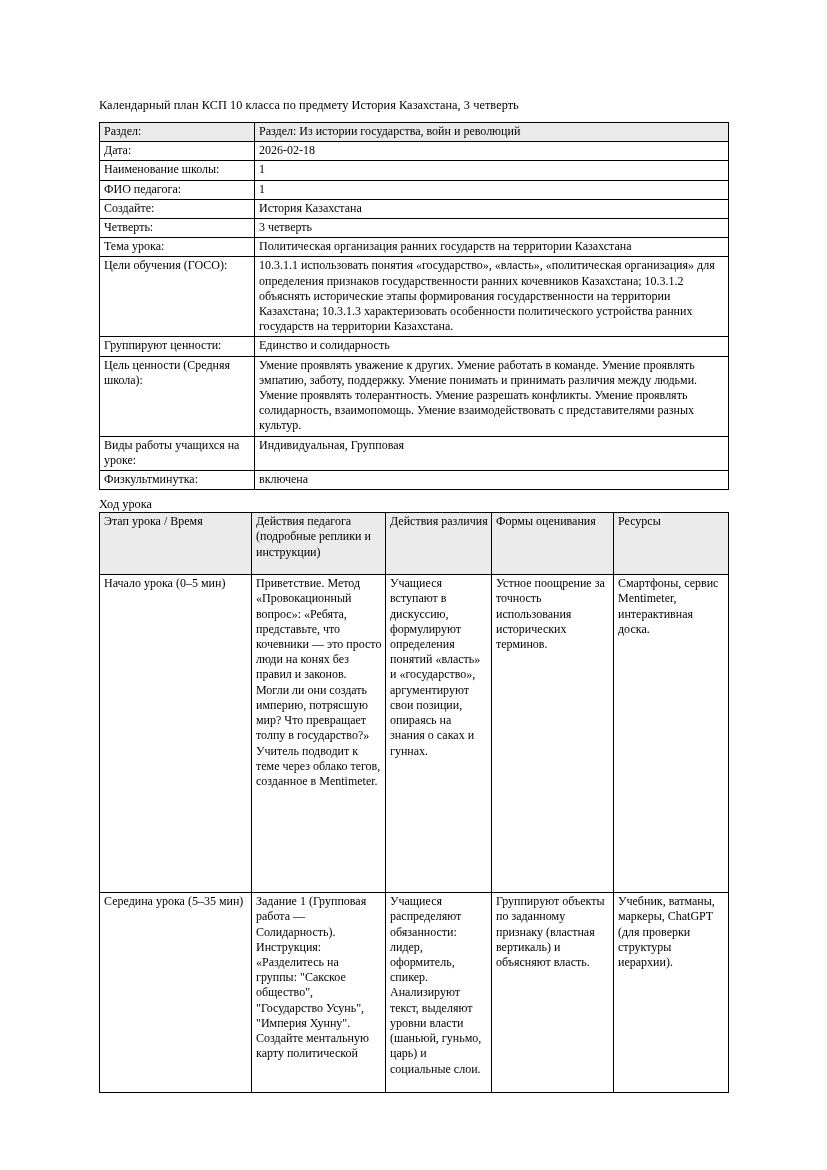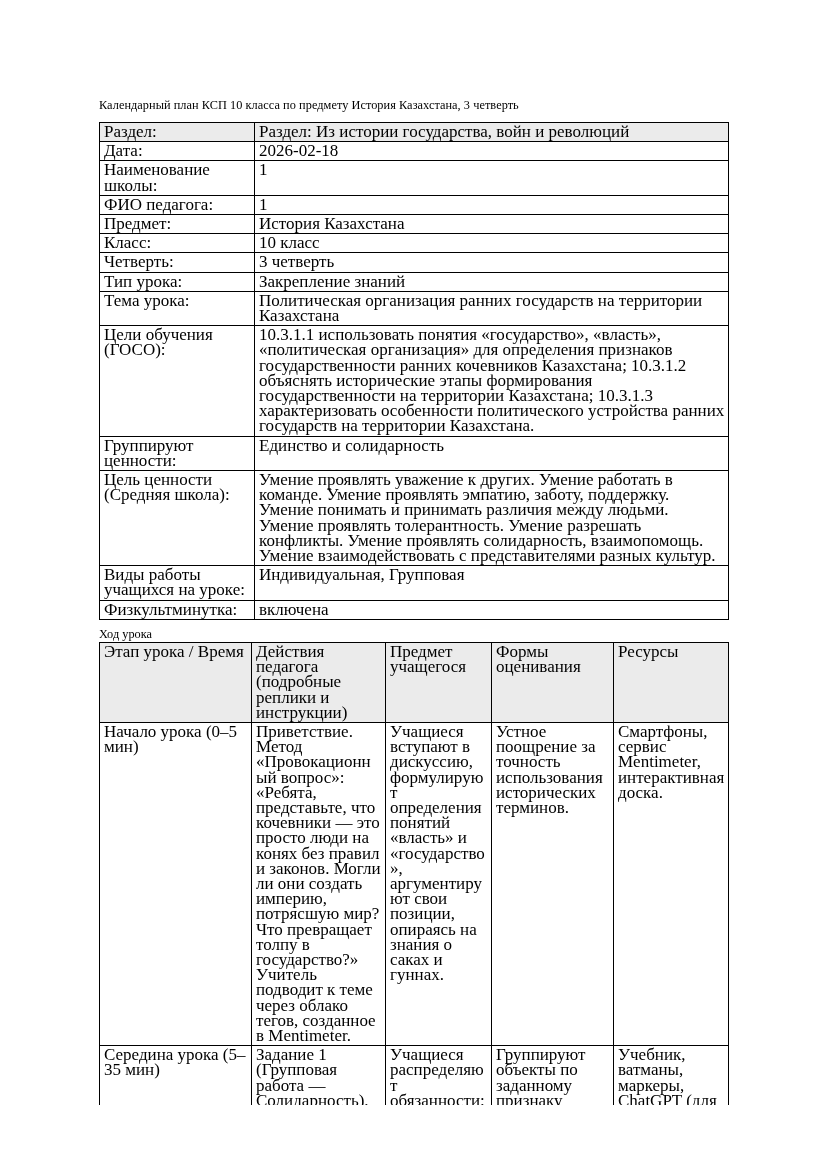--- a/index.html
+++ b/index.html
@@ -39,21 +39,21 @@
   }
   .section-label {
     font-size: 12.3px;
     line-height: 16px;
     margin: 6px 0 0 0;
   }
   table.doc-table {
     border-collapse: collapse;
     table-layout: fixed;
     width: 629px;
-    font-size: 17px;
+    font-size: 12px;
     line-height: 15.2px;
   }
   table.doc-table td,
   table.doc-table th {
     border: 1px solid #000000;
     padding: 1px 3px 2px 4px;
     vertical-align: top;
     text-align: left;
     font-weight: normal;
     word-wrap: break-word;
@@ -109,34 +109,26 @@
         </tr>
         <tr>
           <td>Наименование школы:</td>
           <td>1</td>
         </tr>
         <tr>
           <td>ФИО педагога:</td>
           <td>1</td>
         </tr>
         <tr>
-          <td>Предмет:</td>
+          <td>Создайте:</td>
           <td>История Казахстана</td>
-        </tr>
-        <tr>
-          <td>Класс:</td>
-          <td>10 класс</td>
         </tr>
         <tr>
           <td>Четверть:</td>
           <td>3 четверть</td>
-        </tr>
-        <tr>
-          <td>Тип урока:</td>
-          <td>Закрепление знаний</td>
         </tr>
         <tr>
           <td>Тема урока:</td>
           <td>Политическая организация ранних государств на территории Казахстана</td>
         </tr>
         <tr>
           <td>Цели обучения (ГОСО):</td>
           <td>10.3.1.1 использовать понятия «государство», «власть», «политическая организация» для определения признаков государственности ранних кочевников Казахстана; 10.3.1.2 объяснять исторические этапы формирования государственности на территории Казахстана; 10.3.1.3 характеризовать особенности политического устройства ранних государств на территории Казахстана.</td>
         </tr>
         <tr>
@@ -165,21 +157,21 @@
         <col class="f0">
           <col class="f1">
           <col class="f2">
           <col class="f3">
           <col class="f4">
       </colgroup>
       <tbody>
         <tr class="header-row">
           <td>Этап урока / Время</td>
           <td>Действия педагога (подробные реплики и инструкции)</td>
-          <td>Предмет учащегося</td>
+          <td>Действия различия</td>
           <td>Формы оценивания</td>
           <td>Ресурсы</td>
         </tr>
         <tr>
           <td class="cell-tall">Начало урока (0–5 мин)</td>
           <td>Приветствие. Метод «Провокационный вопрос»: «Ребята, представьте, что кочевники — это просто люди на конях без правил и законов. Могли ли они создать империю, потрясшую мир? Что превращает толпу в государство?» Учитель подводит к теме через облако тегов, созданное в Mentimeter.</td>
           <td>Учащиеся вступают в дискуссию, формулируют определения понятий «власть» и «государство», аргументируют свои позиции, опираясь на знания о саках и гуннах.</td>
           <td>Устное поощрение за точность использования исторических терминов.</td>
           <td>Смартфоны, сервис Mentimeter, интерактивная доска.</td>
         </tr>

